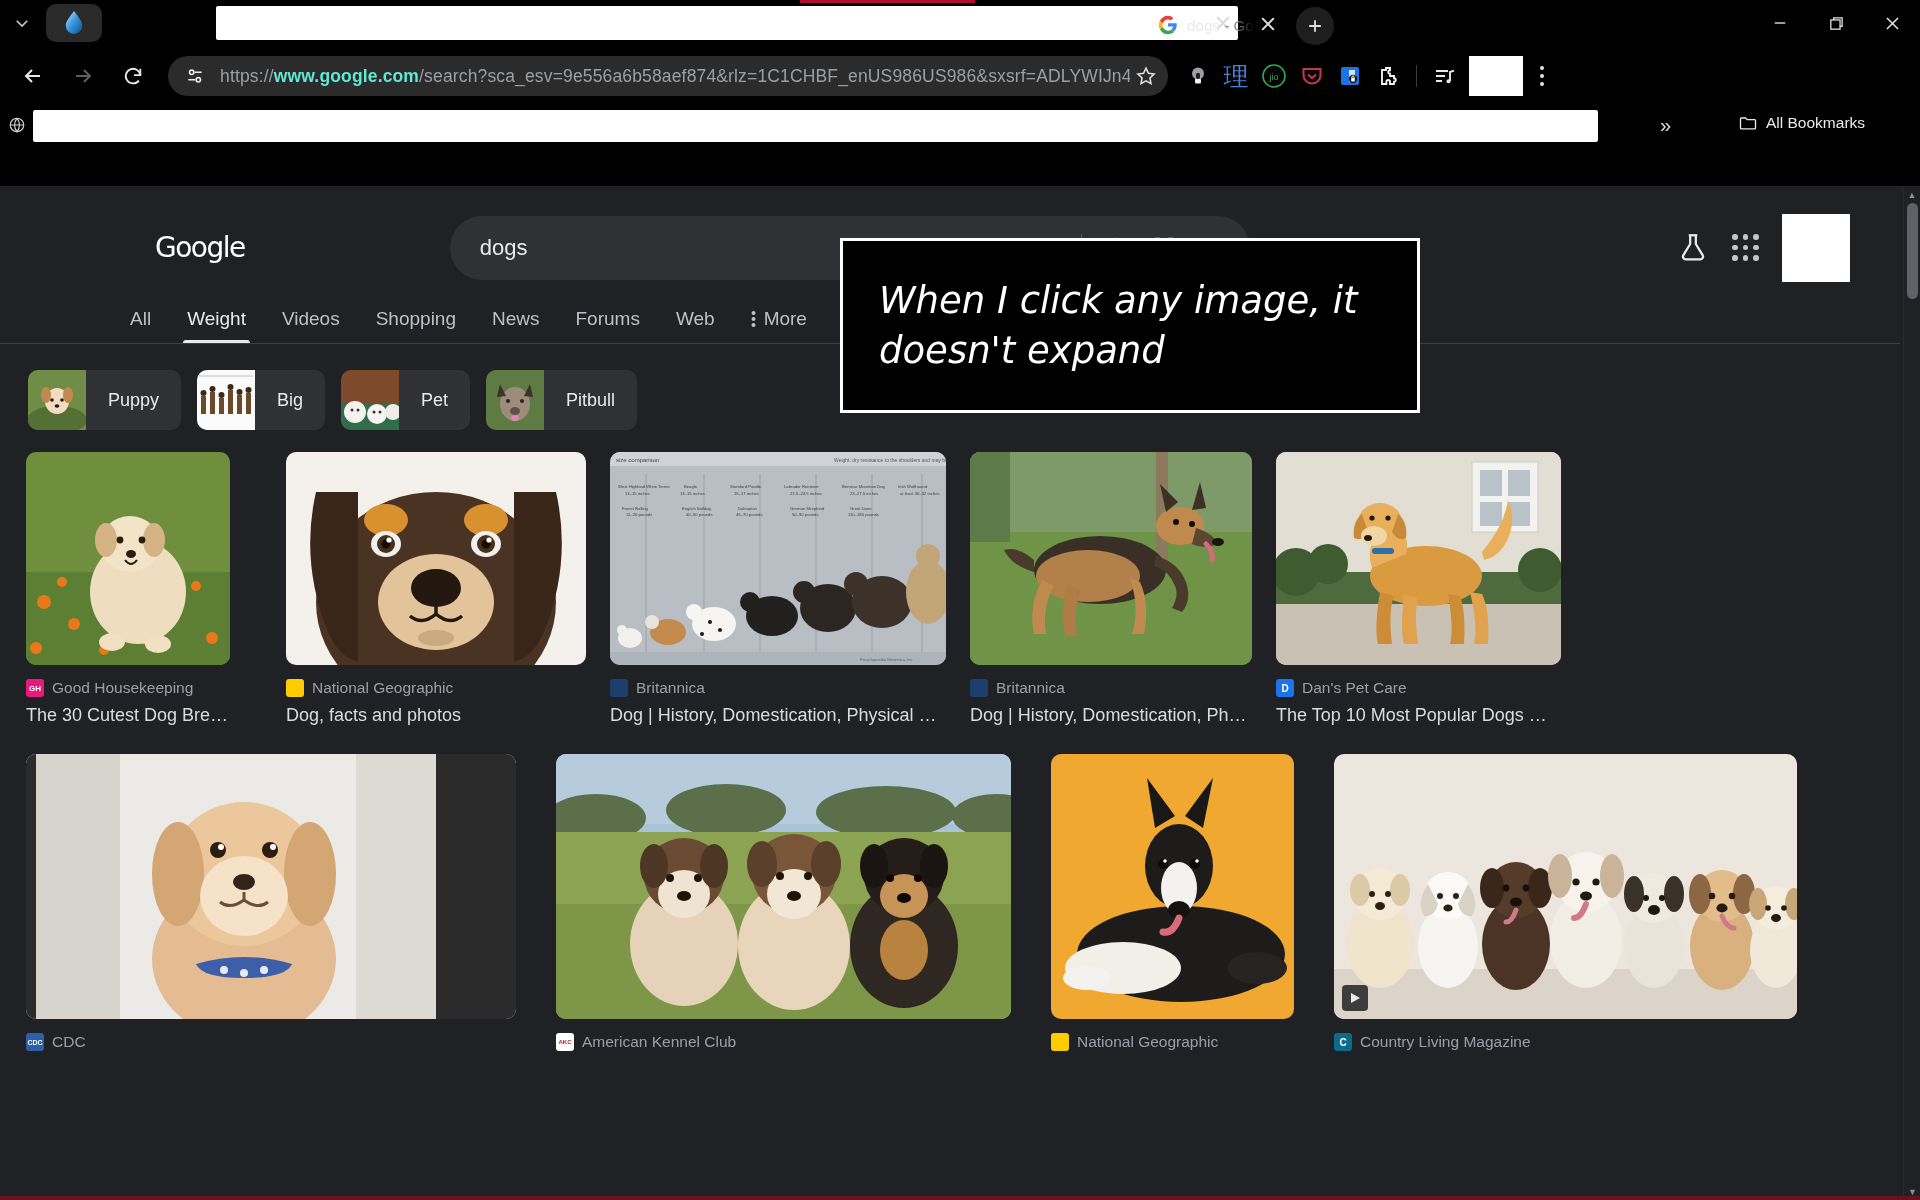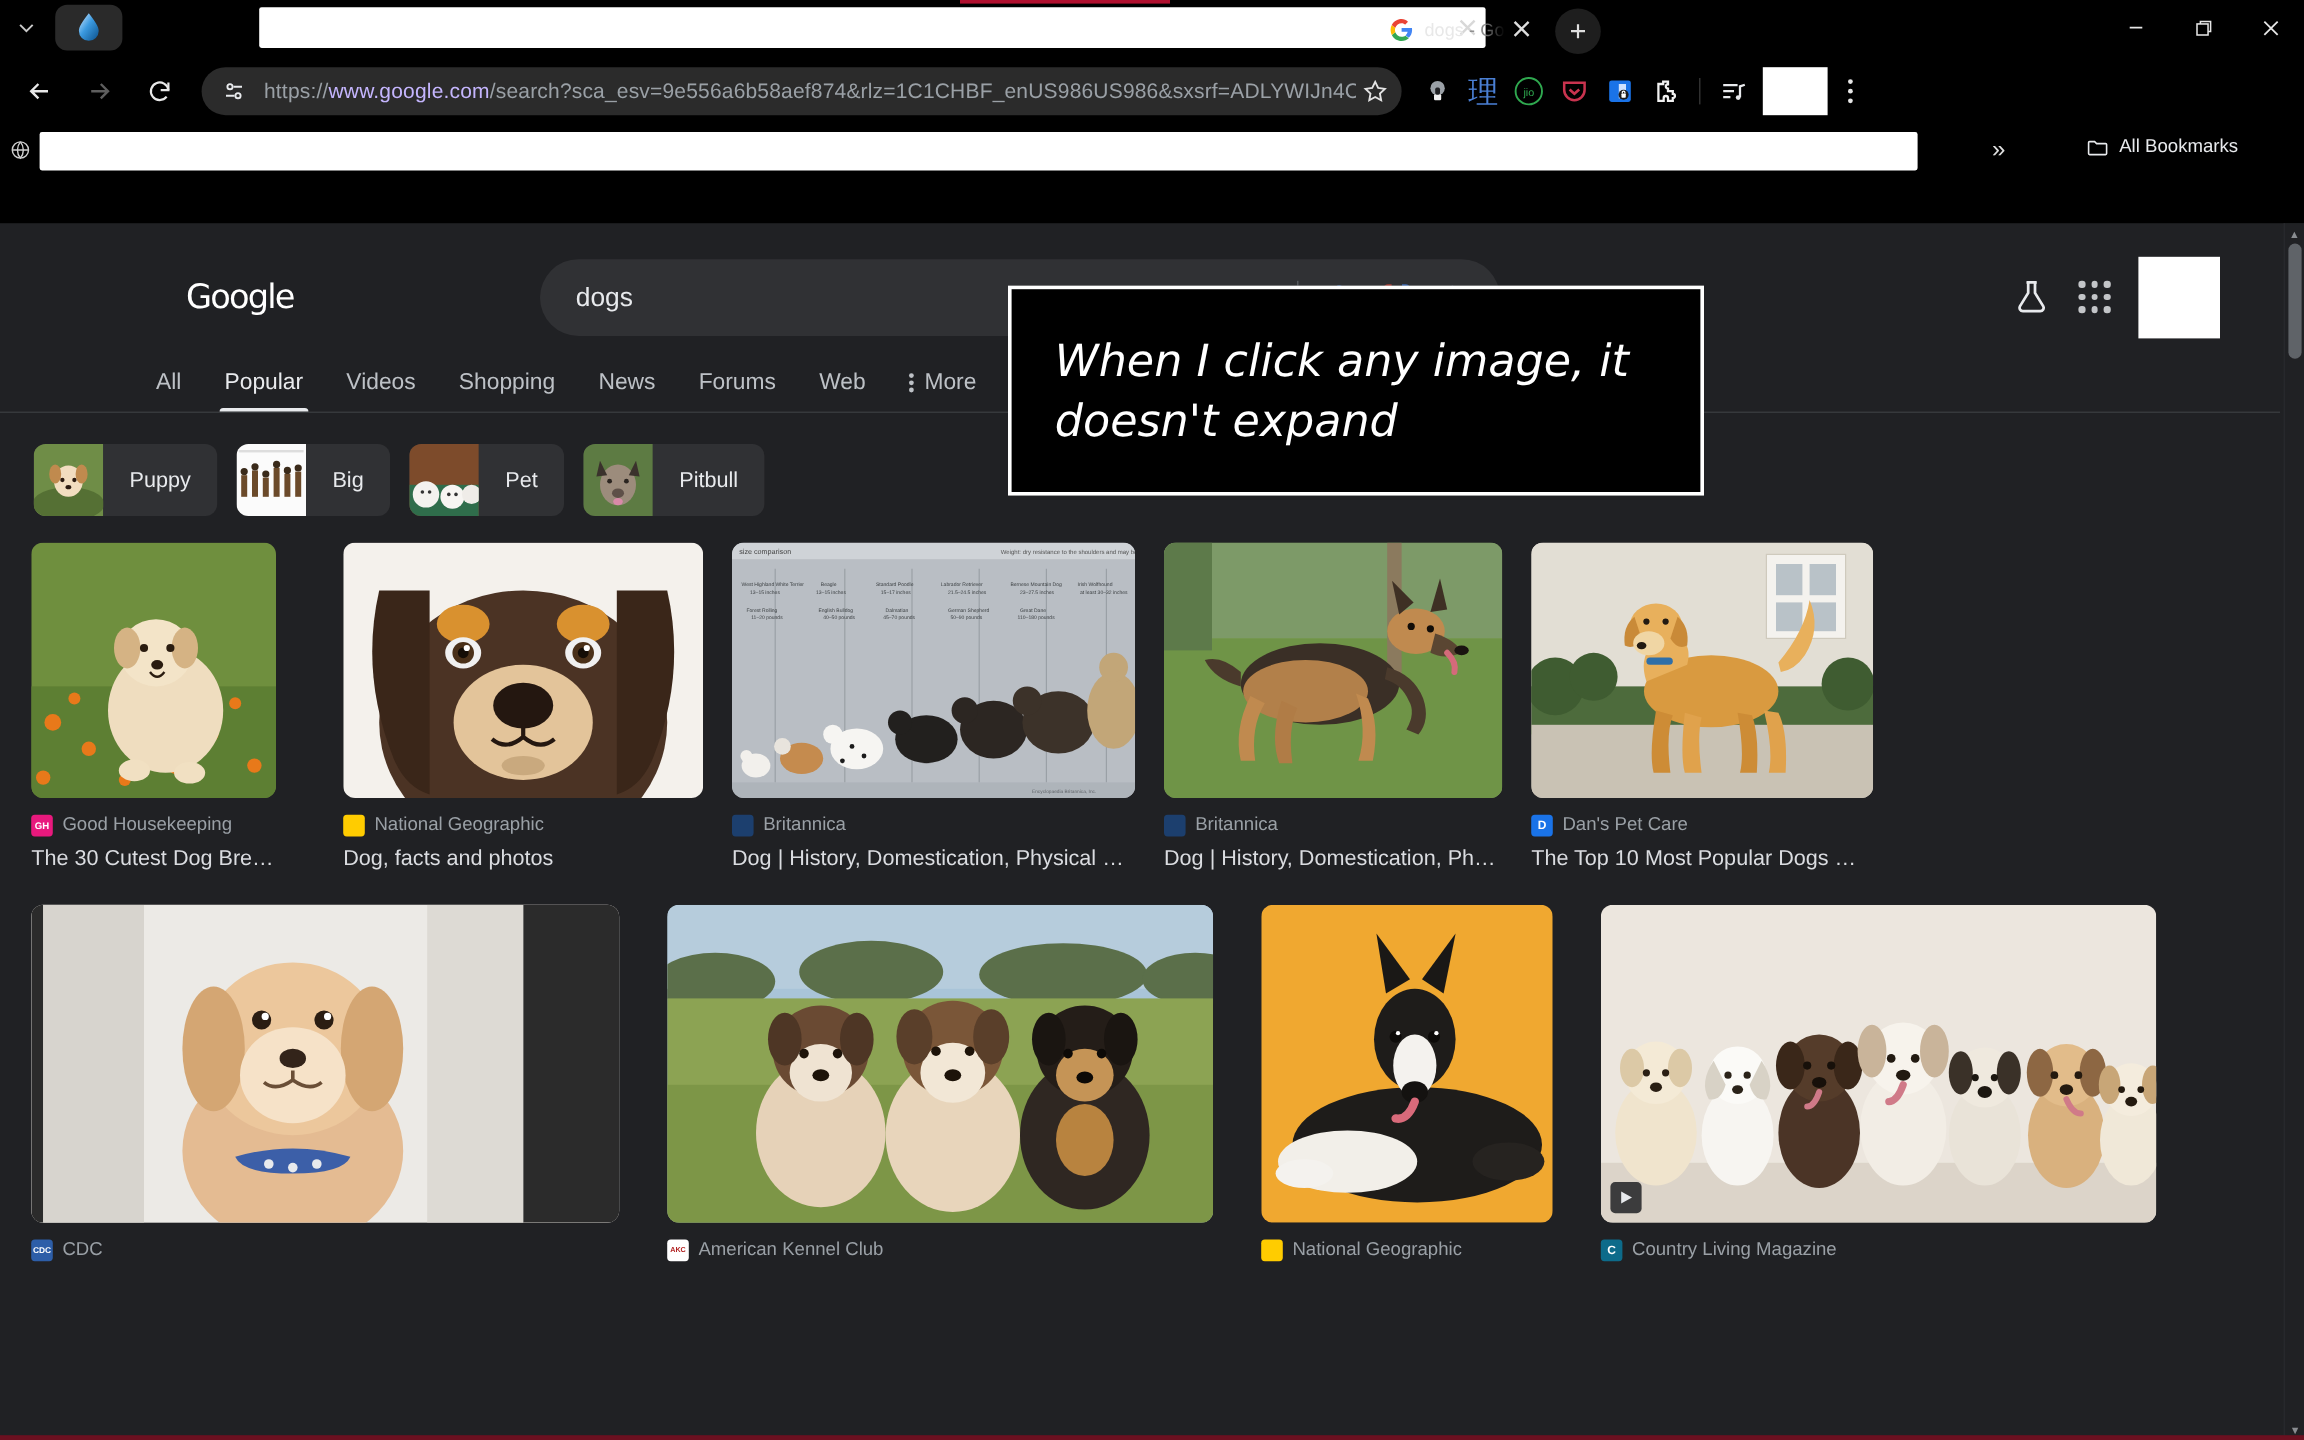--- a/index.html
+++ b/index.html
@@ -77,21 +77,21 @@
     max-width: 1000px;
   }
   .site-info {
     width: 30px; height: 30px; border-radius: 50%; display:flex;
     align-items:center; justify-content:center; flex: 0 0 30px;
   }
   .url-text {
     flex: 1; font-size: 17.5px; color: #9aa0a6; white-space: nowrap; overflow: hidden;
     margin-left: 10px; letter-spacing: .15px;
   }
-  .url-text b { color: #c4b5fd; font-weight: 400; }
+  .url-text b { color: #5eead4; font-weight: 700; }
   .star-btn { width: 32px; height: 32px; display:flex; align-items:center; justify-content:center; color:#e3e3e3; }
 
   .ext-icons { display:flex; align-items:center; gap: 2px; margin-left: 6px; }
   .ext {
     width: 36px; height: 36px; border-radius: 50%;
     display:flex; align-items:center; justify-content:center;
   }
   .ext-sep { width: 1px; height: 22px; background: #3c3c3c; margin: 0 8px; }
   .avatar-box { width: 54px; height: 40px; background: #fff; margin-left: 4px; }
   .menu-dots { width: 34px; height: 40px; display:flex; flex-direction:column; align-items:center; justify-content:center; gap:4px; }
@@ -435,21 +435,21 @@
               <i></i>
               <i></i>
               <i></i>
           </div>
           <div class="acct-avatar"></div>
         </div>
       </div>
 
       <div class="navtabs">
         <div class="navtab">All</div>
-        <div class="navtab active">Popular</div>
+        <div class="navtab active">Weight</div>
         <div class="navtab">Videos</div>
         <div class="navtab">Shopping</div>
         <div class="navtab">News</div>
         <div class="navtab">Forums</div>
         <div class="navtab">Web</div>
         <div class="navtab more">
           <svg width="5" height="20" viewBox="0 0 5 20">
             <circle cx="2.5" cy="4" r="2" fill="#bdc1c6"></circle>
               <circle cx="2.5" cy="10" r="2" fill="#bdc1c6"></circle>
               <circle cx="2.5" cy="16" r="2" fill="#bdc1c6"></circle>

